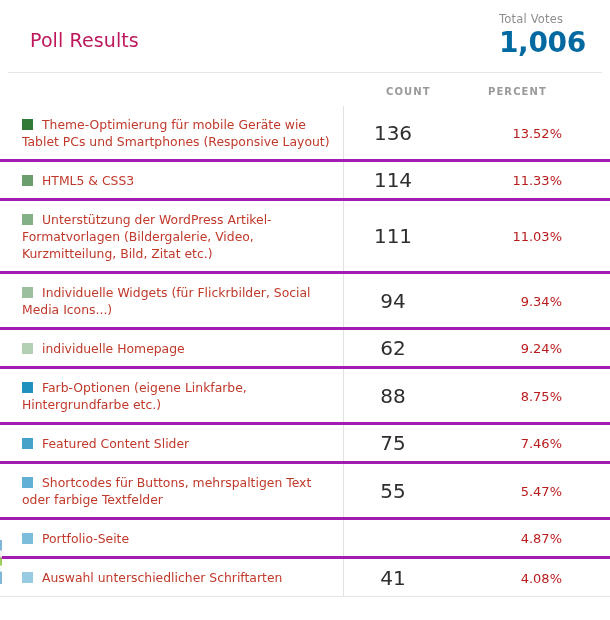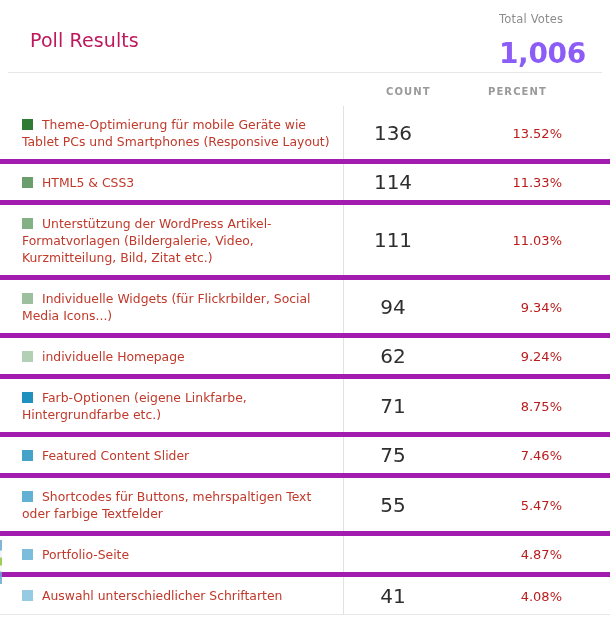--- a/index.html
+++ b/index.html
@@ -47,23 +47,23 @@
   }
   .totals-label {
     font-size: 11.5px;
     color: #8d8d8d;
     line-height: 14px;
     letter-spacing: 0.2px;
   }
   .totals-value {
     font-size: 28px;
     font-weight: bold;
-    color: #8b5cf6;
+    color: #0369a1;
     line-height: 32px;
-    margin-top: 12px;
+    margin-top: 1px;
     letter-spacing: -0.3px;
   }
 
   
   .poll-table {
     position: absolute;
     top: 72px;
     left: 0;
     width: 610px;
   }
@@ -95,21 +95,21 @@
     position: absolute;
     left: 343px;
     top: 0;
     bottom: 0;
     width: 1px;
     background: #e2e2e2;
   }
   .row {
     position: relative;
     min-height: 38px;
-    border-bottom: 5px solid #a21caf;
+    border-bottom: 3px solid #a21caf;
     box-sizing: border-box;
   }
   .row:last-child { border-bottom: 1px solid #e6e6e6; }
 
   .row-label {
     position: relative;
     width: 317px;
     margin-left: 22px;
     padding: 10px 0 9px 0;
     font-size: 12.4px;
@@ -212,21 +212,21 @@
           <div class="row-count">94</div>
           <div class="row-percent">9.34%</div>
         </div>
         <div class="row">
           <div class="row-label"><span class="swatch" style="background: rgb(180, 208, 180);"></span><span>individuelle Homepage</span></div>
           <div class="row-count">62</div>
           <div class="row-percent">9.24%</div>
         </div>
         <div class="row">
           <div class="row-label"><span class="swatch" style="background: rgb(32, 144, 191);"></span><span>Farb-Optionen (eigene Linkfarbe, Hintergrundfarbe etc.)</span></div>
-          <div class="row-count">71</div>
+          <div class="row-count">88</div>
           <div class="row-percent">8.75%</div>
         </div>
         <div class="row">
           <div class="row-label"><span class="swatch" style="background: rgb(70, 162, 201);"></span><span>Featured Content Slider</span></div>
           <div class="row-count">75</div>
           <div class="row-percent">7.46%</div>
         </div>
         <div class="row">
           <div class="row-label"><span class="swatch" style="background: rgb(98, 176, 211);"></span><span>Shortcodes für Buttons, mehrspaltigen Text oder farbige Textfelder</span></div>
           <div class="row-count">55</div>

